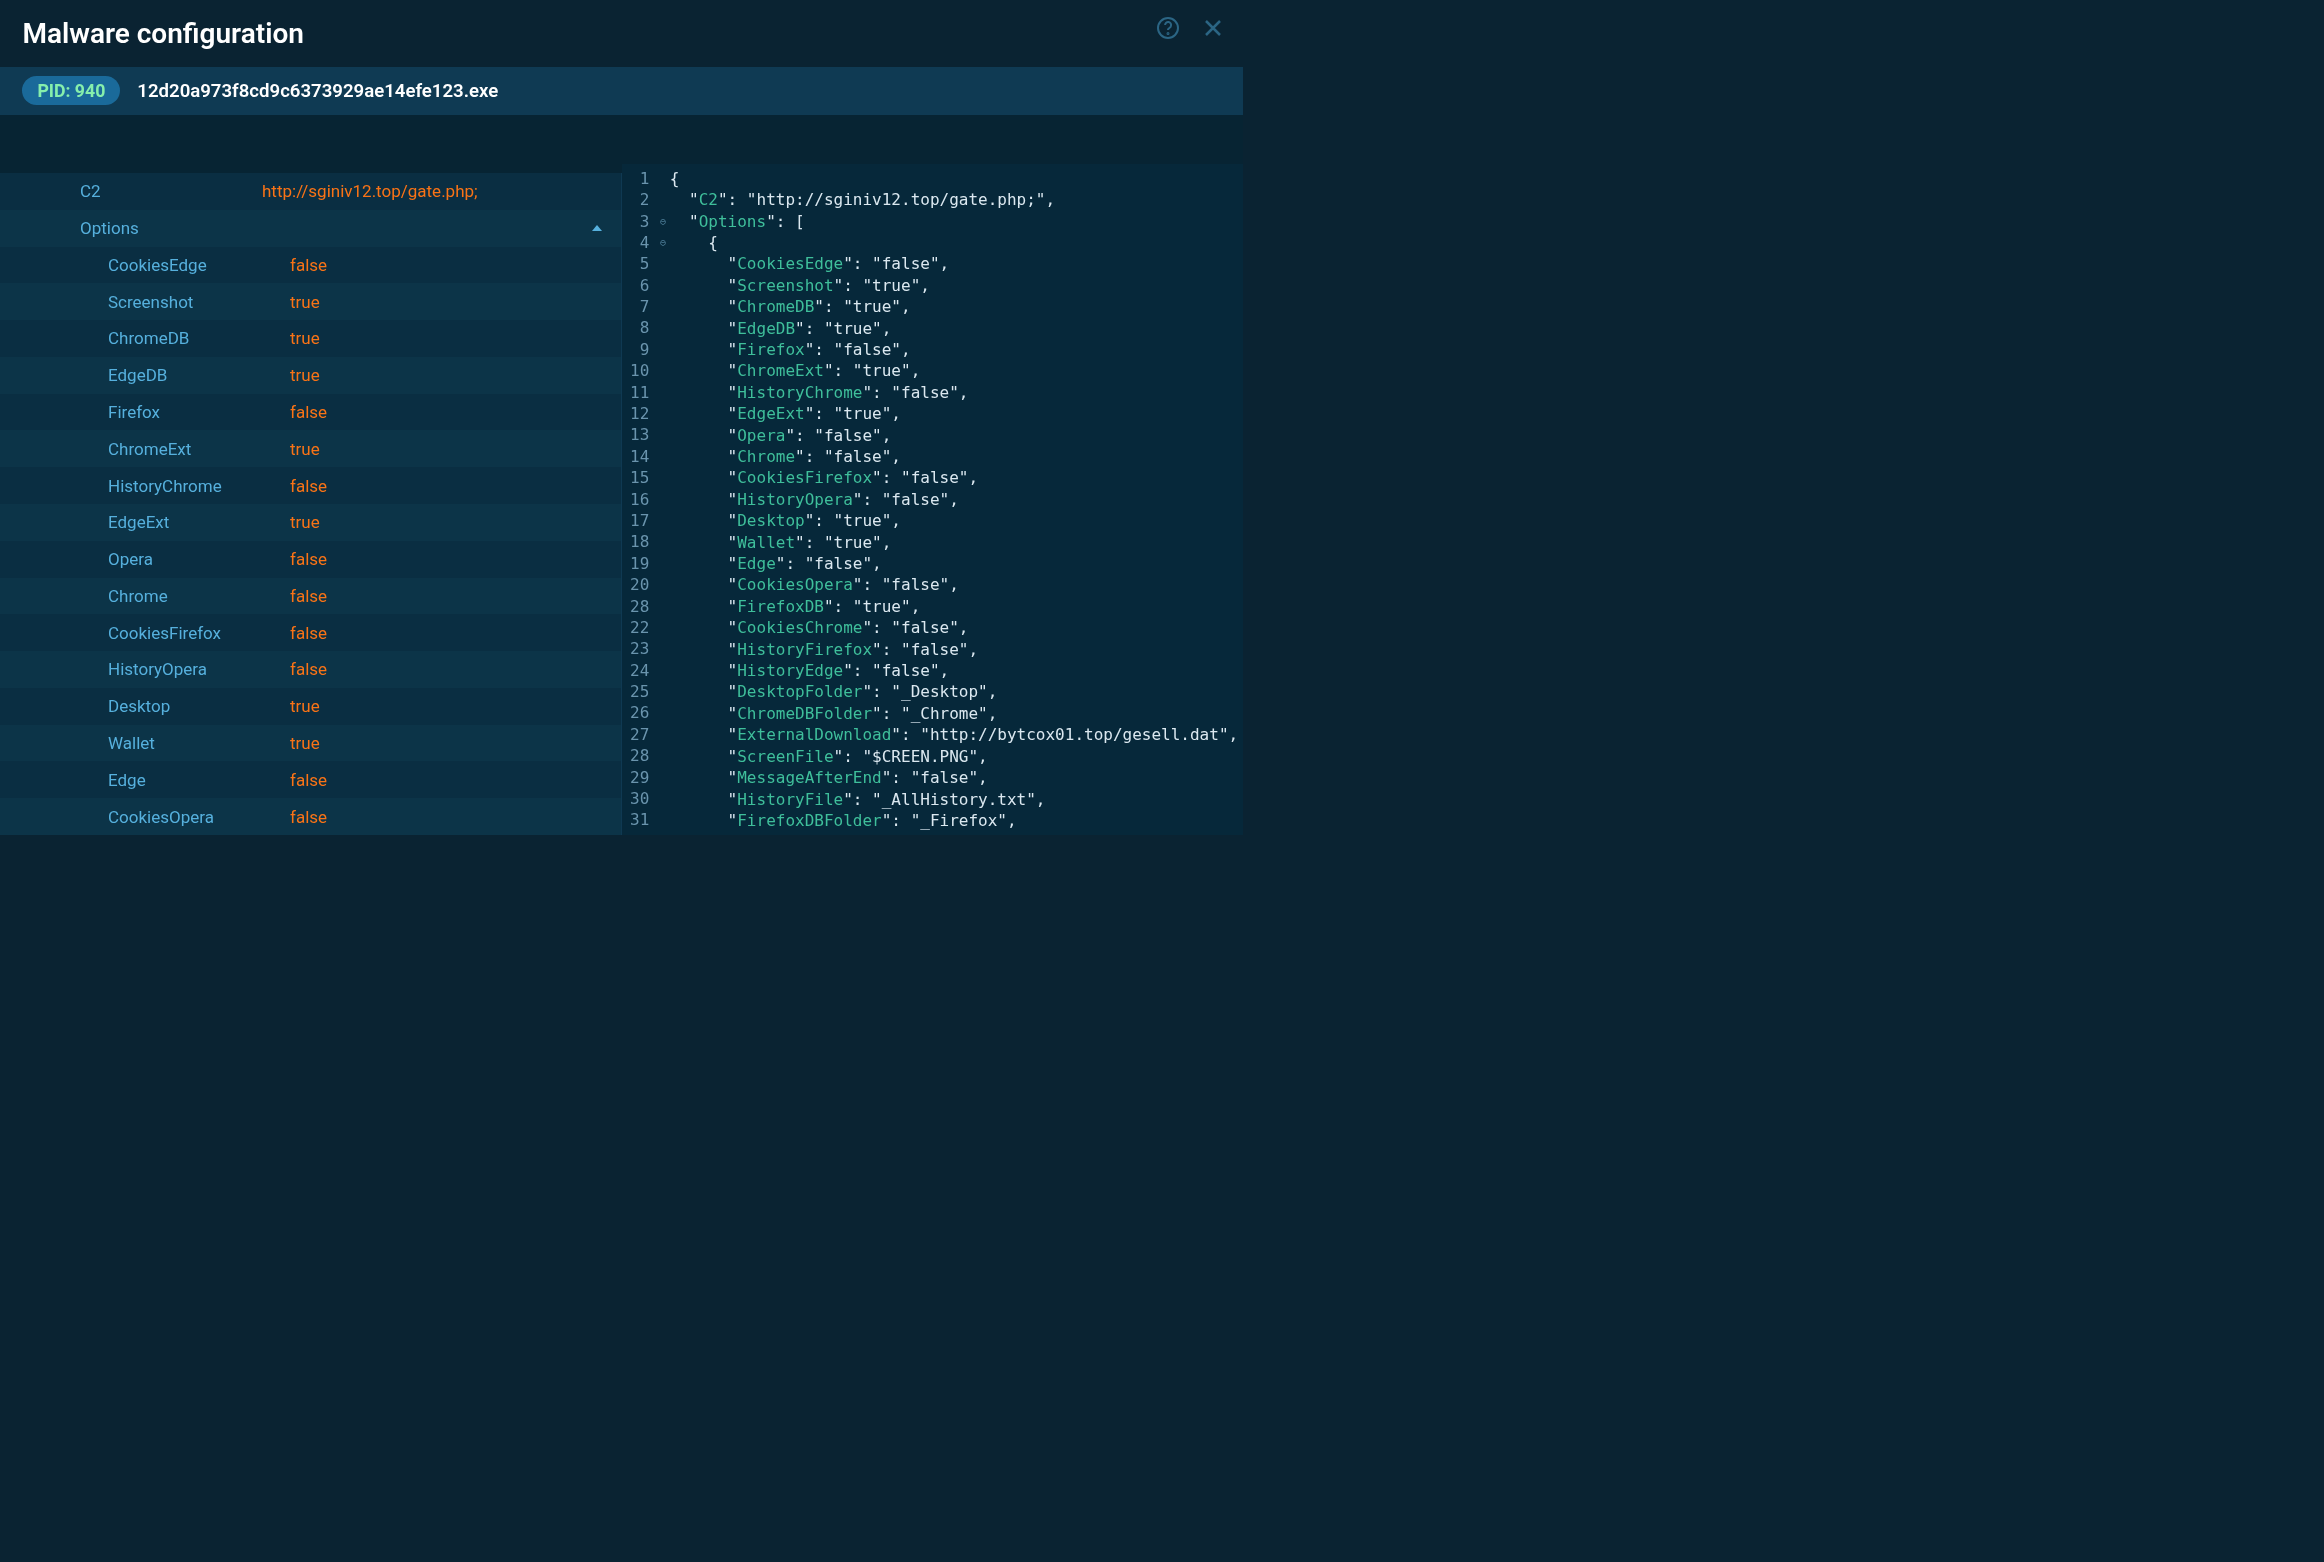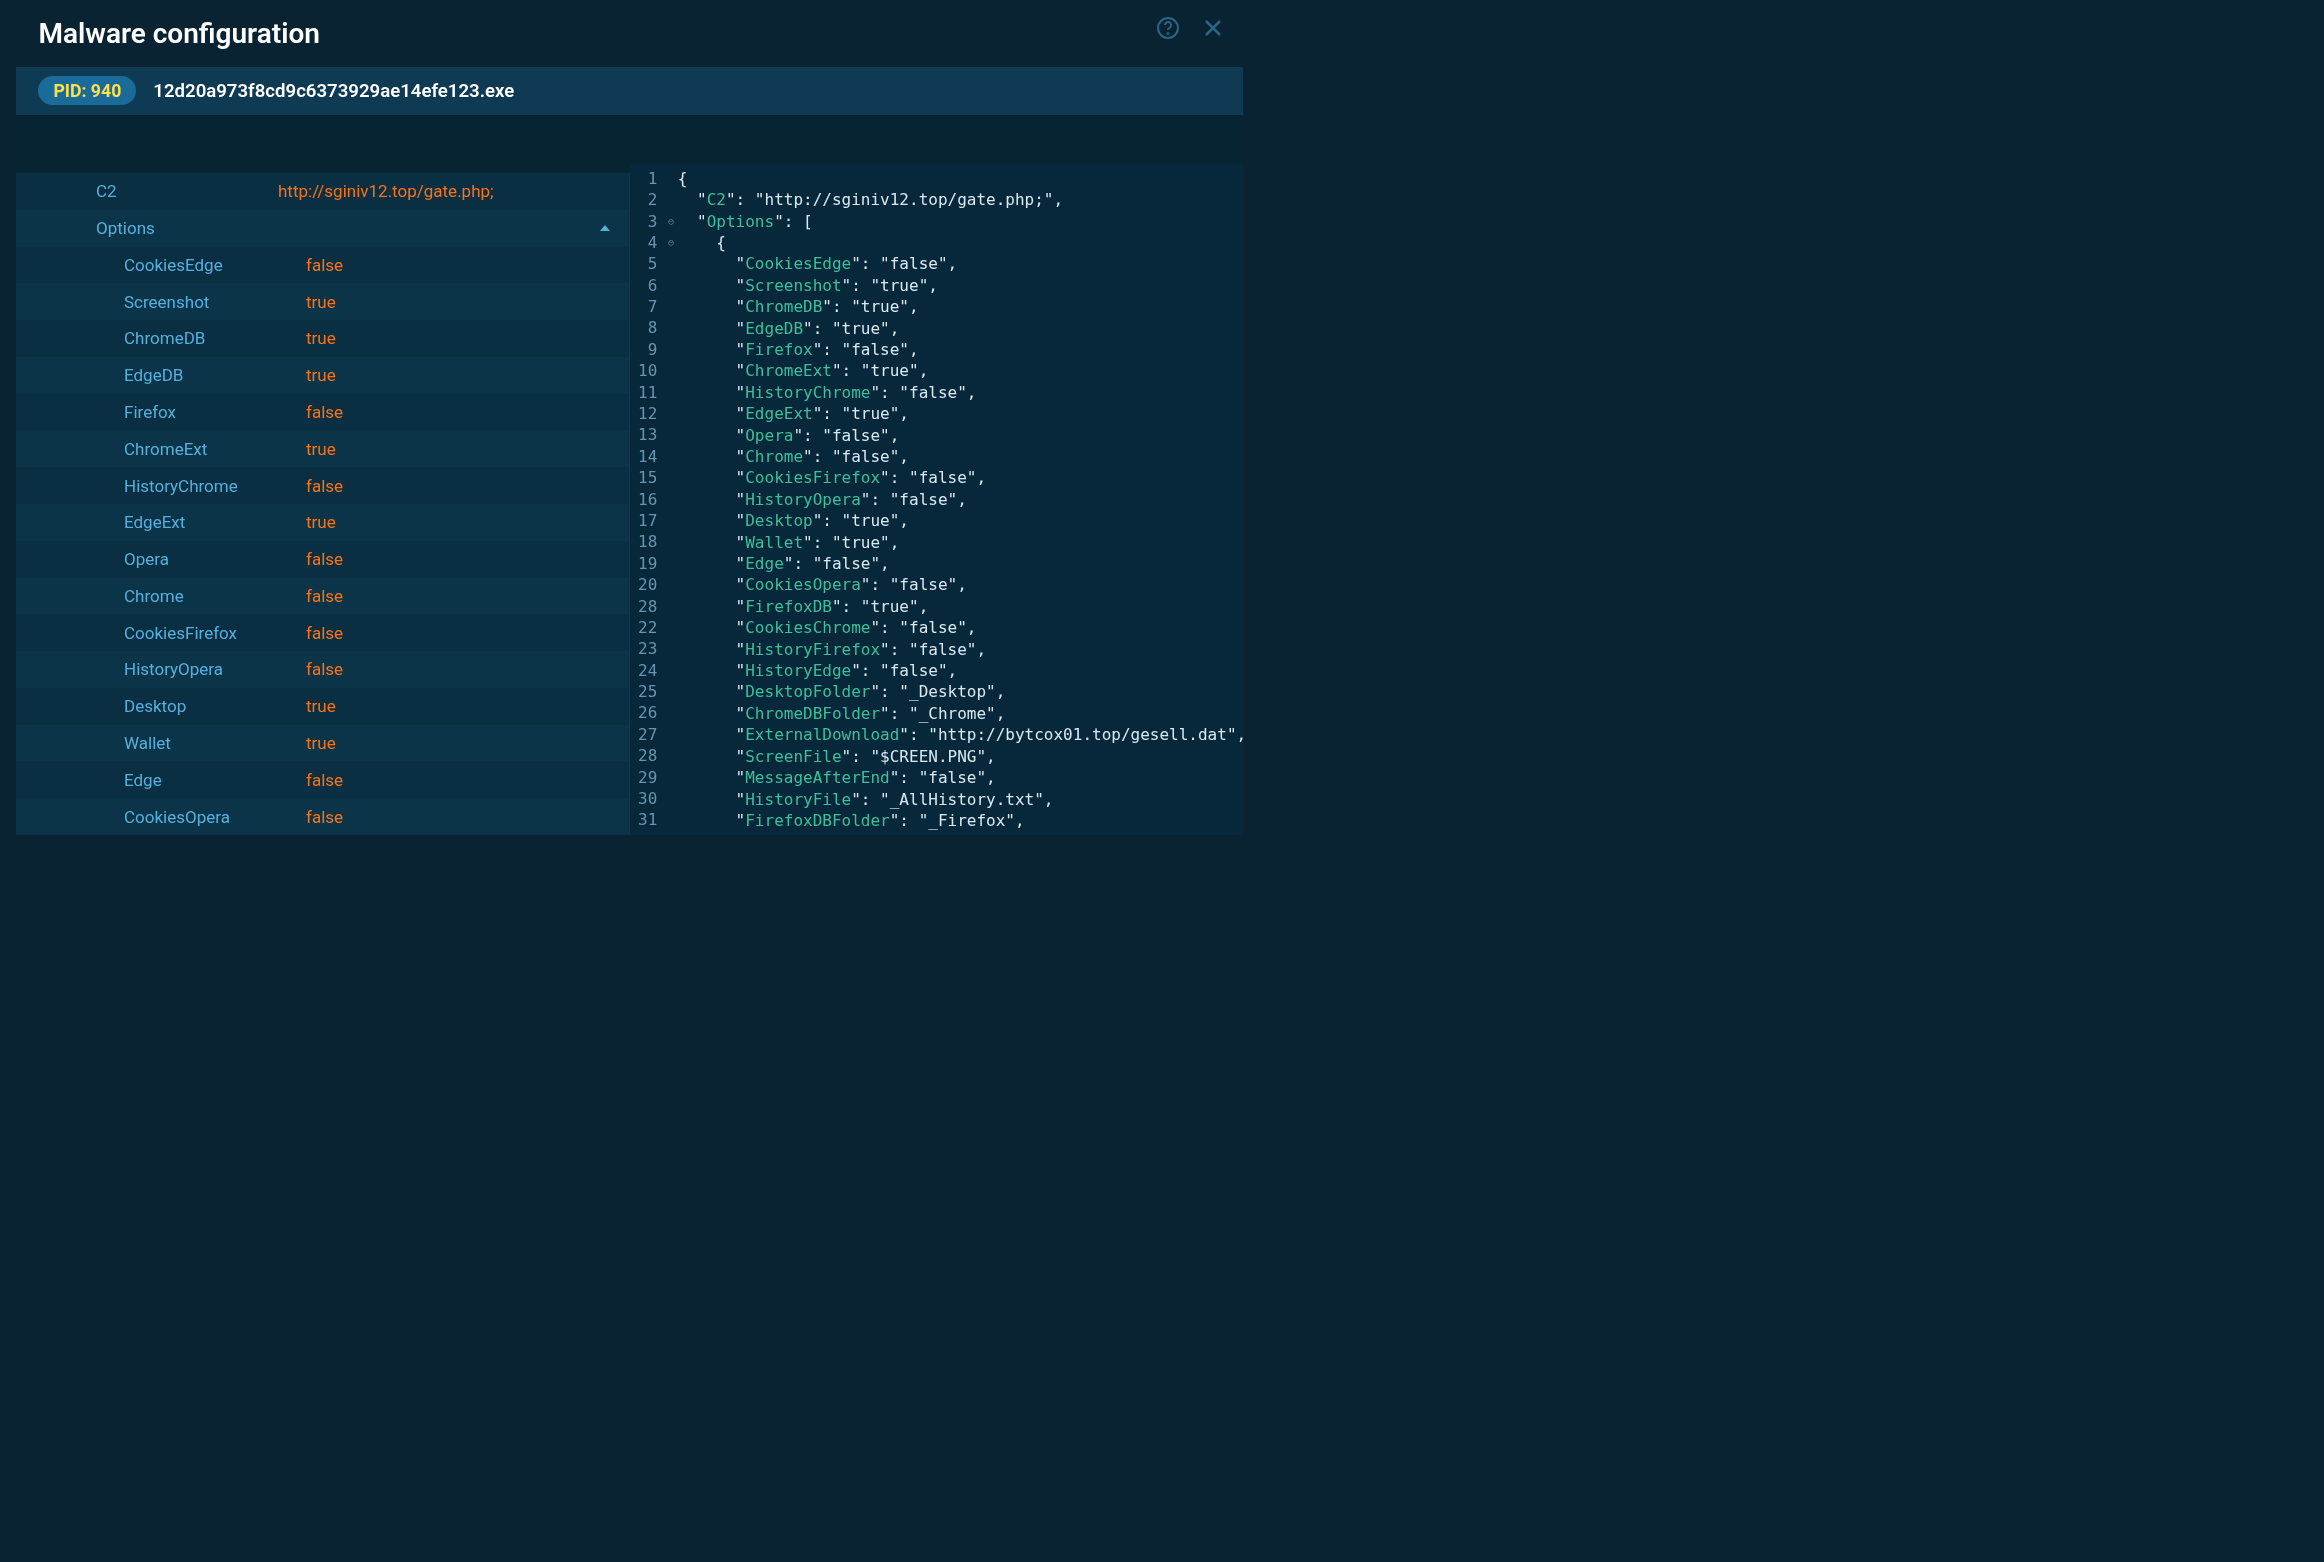--- a/index.html
+++ b/index.html
@@ -11,21 +11,20 @@
     width: 1243px;
     height: 835px;
     overflow: hidden;
   }
   .modal {
     background: #0a2332;
     width: 100%;
     height: 100%;
     display: flex;
     flex-direction: column;
-    padding-left: 16px;
   }
   .header {
     padding: 17px 22.4px 13px 22.4px;
     position: relative;
   }
   .title {
     font-size: 28px;
     font-weight: 600;
     color: #ffffff;
     margin-bottom: 3.7px;
@@ -94,21 +93,21 @@
   .toolbar-action svg { width: 18.6px; height: 18.6px; }
   .pidbar {
     background: #0f3a53;
     padding: 9.3px 22.4px;
     display: flex;
     align-items: center;
     gap: 17px;
   }
   .pid-badge {
     background: #1a6a9a;
-    color: #fde047;
+    color: #86efac;
     font-weight: 700;
     font-size: 17.7px;
     padding: 4.7px 15px;
     border-radius: 17px;
   }
   .filename {
     color: #fff;
     font-size: 18.6px;
     font-weight: 600;
   }

